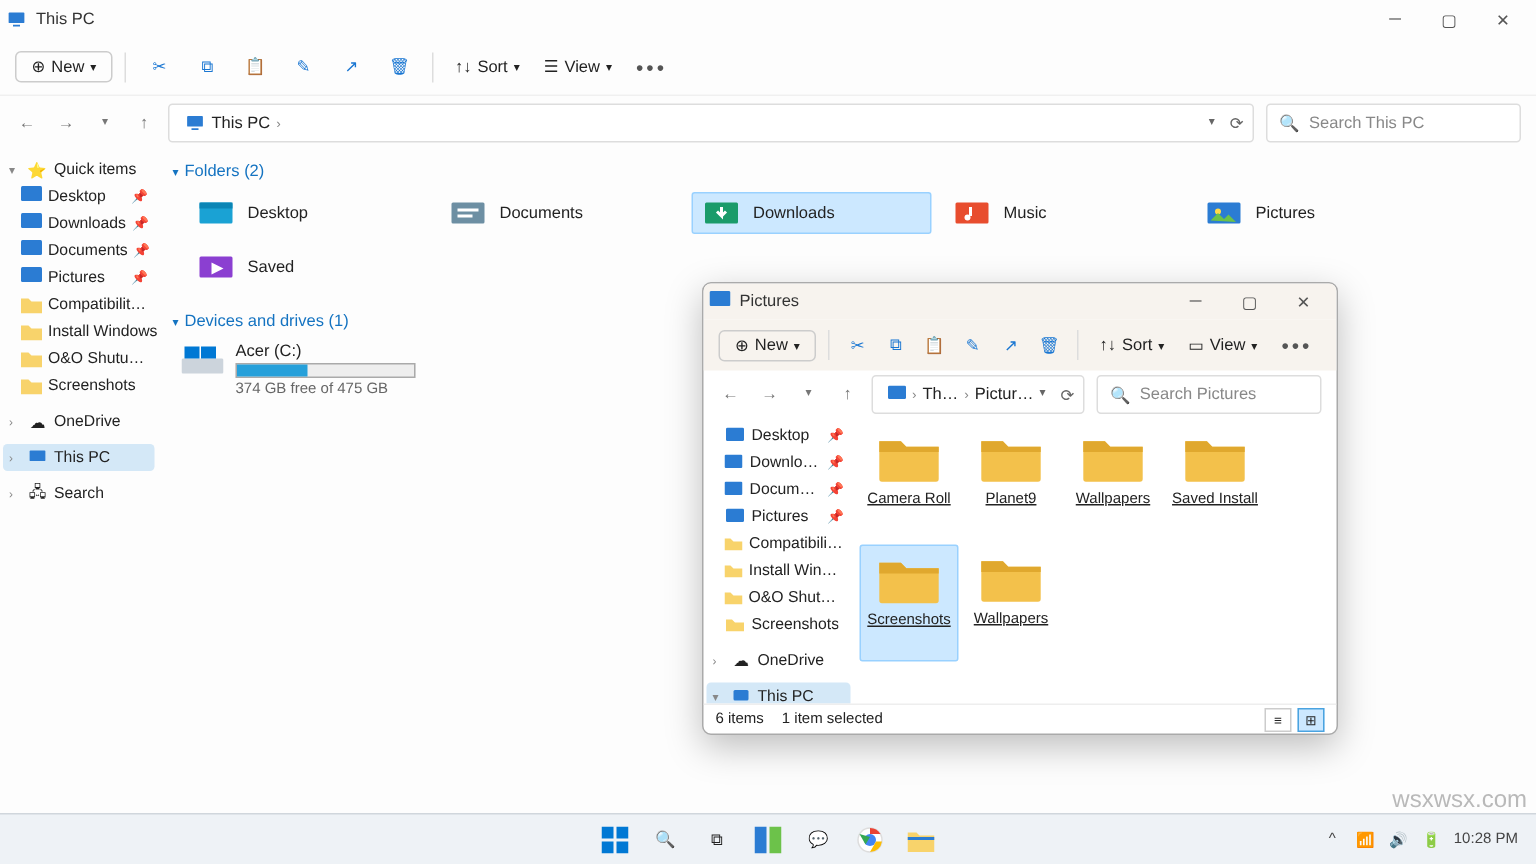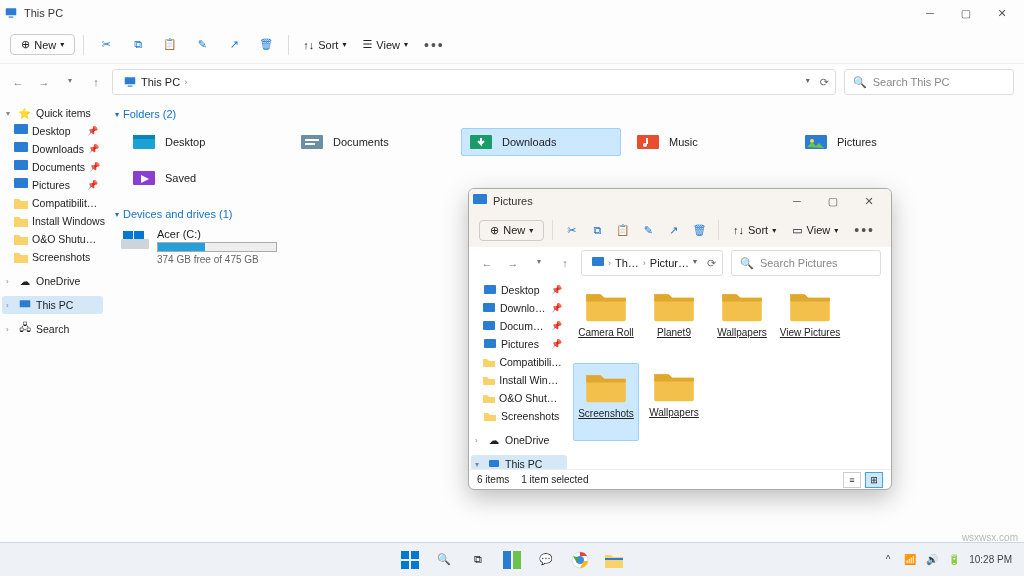--- a/index.html
+++ b/index.html
@@ -79,21 +79,21 @@
 .taskbar { position: absolute; left:0; right:0; bottom:0; height: 34px; background: #eef2f6; border-top: 1px solid #d0d6dc; display:flex; align-items:center; }
 .task-center{position:absolute; left:50%; transform:translateX(-50%); display:flex; gap:6px; align-items:center;}
 .task-ic{width:28px; height:28px; display:flex; align-items:center; justify-content:center; border-radius:4px;}
 .task-right{margin-left:auto; display:flex; align-items:center; gap:8px; padding-right:12px; font-size:10px; color:#444;}
 .tray-ic{width:14px; height:14px; display:inline-flex; align-items:center; justify-content:center;}
 .clock{display:flex; flex-direction:column; align-items:flex-end; line-height:1.1;justify-content:center;}
 
 
 svg{display:block;}
 
-.watermark{position:absolute; right:6px; bottom:33px; font-size:10px; color:#b9b9b9;}
+.watermark{position:absolute; right:6px; bottom:33px; font-size:16px; color:#b9b9b9;}
 </style>
 </head>
 <body>
 
 <div class="main-win">
   <div class="titlebar">
     <span class="icon-sm">
       <svg width="14" height="14" viewBox="0 0 24 24">
           <rect x="3" y="4" width="18" height="12" rx="1" fill="#2b7cd3"></rect>
           <rect x="8" y="18" width="8" height="2" fill="#2b7cd3"></rect>
@@ -503,21 +503,21 @@
             <path d="M2 8h16l4 4h24v24a2 2 0 01-2 2H4a2 2 0 01-2-2z" fill="#f3c14b"></path>
             <path d="M2 8h16l4 4h24v4H2z" fill="#e0a82e"></path>
           </svg>
           <div class="grid-label">Wallpapers</div>
         </div>
         <div class="grid-item">
           <svg class="folder-ic" viewBox="0 0 48 40">
             <path d="M2 8h16l4 4h24v24a2 2 0 01-2 2H4a2 2 0 01-2-2z" fill="#f3c14b"></path>
             <path d="M2 8h16l4 4h24v4H2z" fill="#e0a82e"></path>
           </svg>
-          <div class="grid-label">View Pictures</div>
+          <div class="grid-label">Saved Install</div>
         </div>
         <div class="grid-item sel">
           <svg class="folder-ic" viewBox="0 0 48 40">
             <path d="M2 8h16l4 4h24v24a2 2 0 01-2 2H4a2 2 0 01-2-2z" fill="#f3c14b"></path>
             <path d="M2 8h16l4 4h24v4H2z" fill="#e0a82e"></path>
           </svg>
           <div class="grid-label">Screenshots</div>
         </div>
         <div class="grid-item">
           <svg class="folder-ic" viewBox="0 0 48 40">

